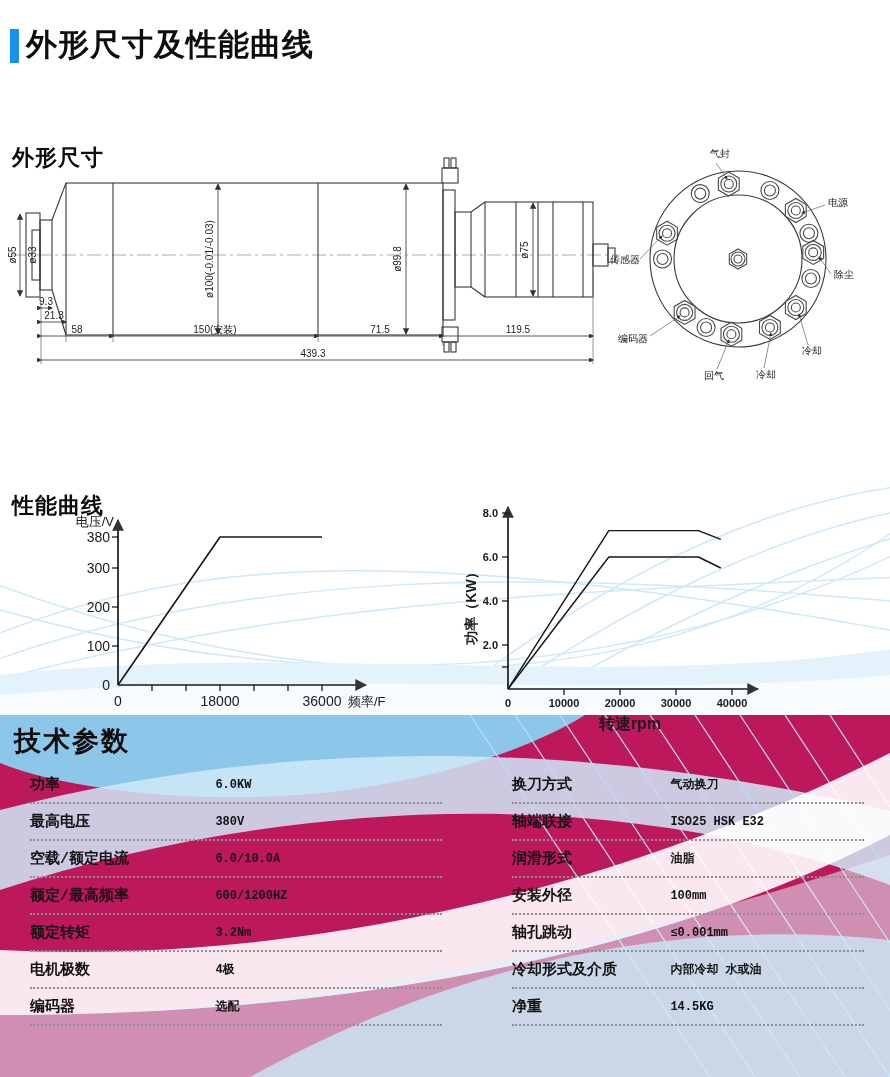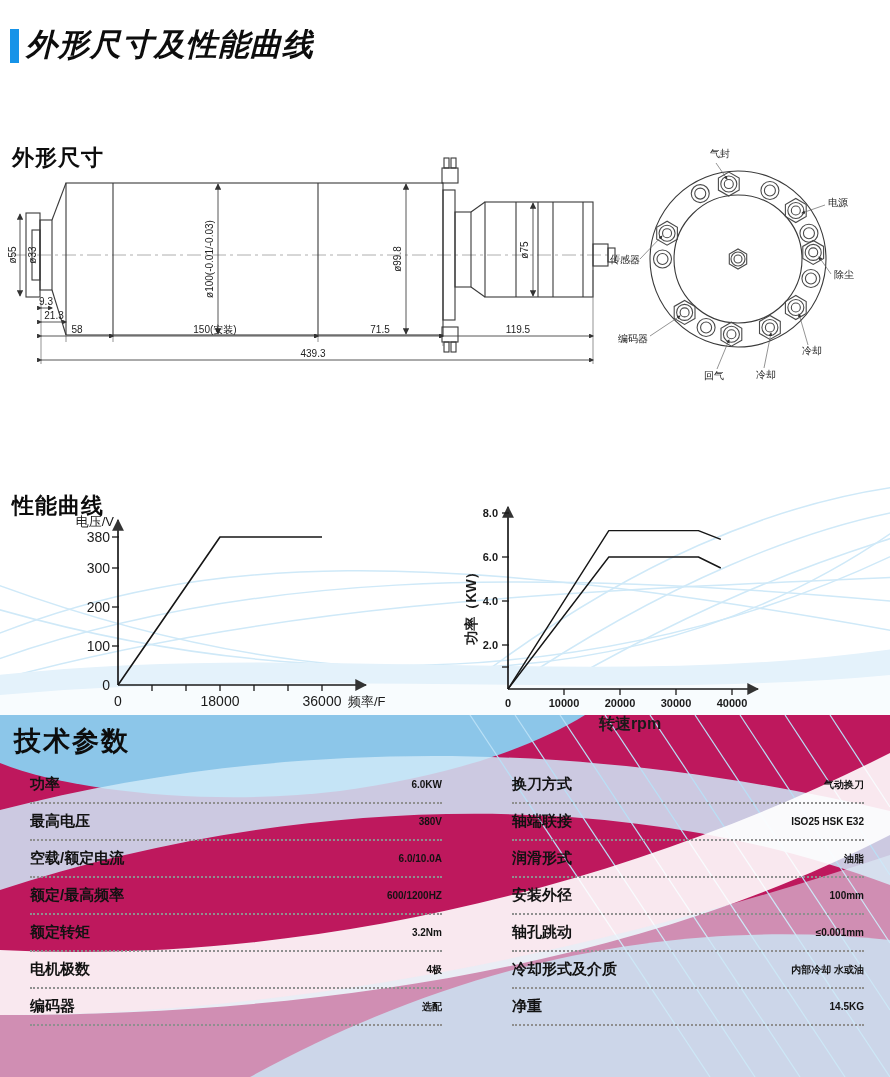--- a/index.html
+++ b/index.html
@@ -1,20 +1,20 @@
 <!DOCTYPE html>
 <html><head>
 <meta charset="utf-8">
 <style>
   * { margin:0; padding:0; box-sizing:border-box; }
   body { font-family:"Liberation Sans","DejaVu Sans",sans-serif; background:#fff; }
   #app { position:relative; width:890px; height:1077px; background:#ffffff; overflow:hidden; }
 
   
-  .main-title { position:absolute; left:26px; top:24px; font-size:31px; font-weight:900; color:#0d0d0d; letter-spacing:1px;font-style:italic; }
+  .main-title { position:absolute; left:26px; top:24px; font-size:31px; font-weight:900; color:#0d0d0d; letter-spacing:1px; }
   .accent-bar { position:absolute; left:10px; top:29px; width:9px; height:34px; background:#1693e8; }
   .sec-head { position:absolute; font-size:22px; font-weight:900; color:#0d0d0d; letter-spacing:1px;margin-top:41px; }
   #head-dim { left:12px; top:102px; }
   #head-curve { left:12px; top:450px; z-index:2; }
 
   svg { display:block; }
   .abs { position:absolute; }
 
   
   .ln { stroke:#3a3a3a; stroke-width:1.1; fill:none; }
@@ -31,26 +31,26 @@
   .ct1 { font-size:11px; font-weight:700; fill:#1a1a1a; }
   .axlab0 { font-size:13px; fill:#1a1a1a; }
   .axlab1 { font-size:14px; font-weight:700; fill:#1a1a1a; }
 
   .z1 { z-index:1; } .z0 { z-index:0; }
 
   
   #params { position:absolute; left:0; top:715px; width:890px; height:362px; background:#be185d; }
   #params .deco { position:absolute; left:0; top:0; width:890px; height:362px; }
   .params-head { position:absolute; left:14px; top:8px; font-size:27px; font-weight:900; color:#0d0d0d; letter-spacing:2px; z-index:2; }
-  .col { position:absolute; top:52px; z-index:2; }
+  .col { position:absolute; top:52px; z-index:2;font-family:Liberation Mono, monospace; }
   #col-left { left:30px; width:412px; }
   #col-right { left:512px; width:352px; }
   .row { display:flex; align-items:center; height:37px; border-bottom:2px dotted #8f8f8f; }
   .row .lbl { width:45%; font-size:15px; font-weight:700; color:#121212; white-space:nowrap; }
-  .row .val { width:55%; text-align:right; font-size:10px; font-weight:700; color:#121212; white-space:nowrap; }
+  .row .val { width:55%; text-align:left; font-size:12px; font-weight:700; color:#121212; white-space:nowrap; }
 </style>
 </head>
 <body>
 
 <div id="app">
 
   <div class="accent-bar"></div>
   <h1 class="main-title">外形尺寸及性能曲线</h1>
   <h2 class="sec-head" id="head-dim">外形尺寸</h2>
 

